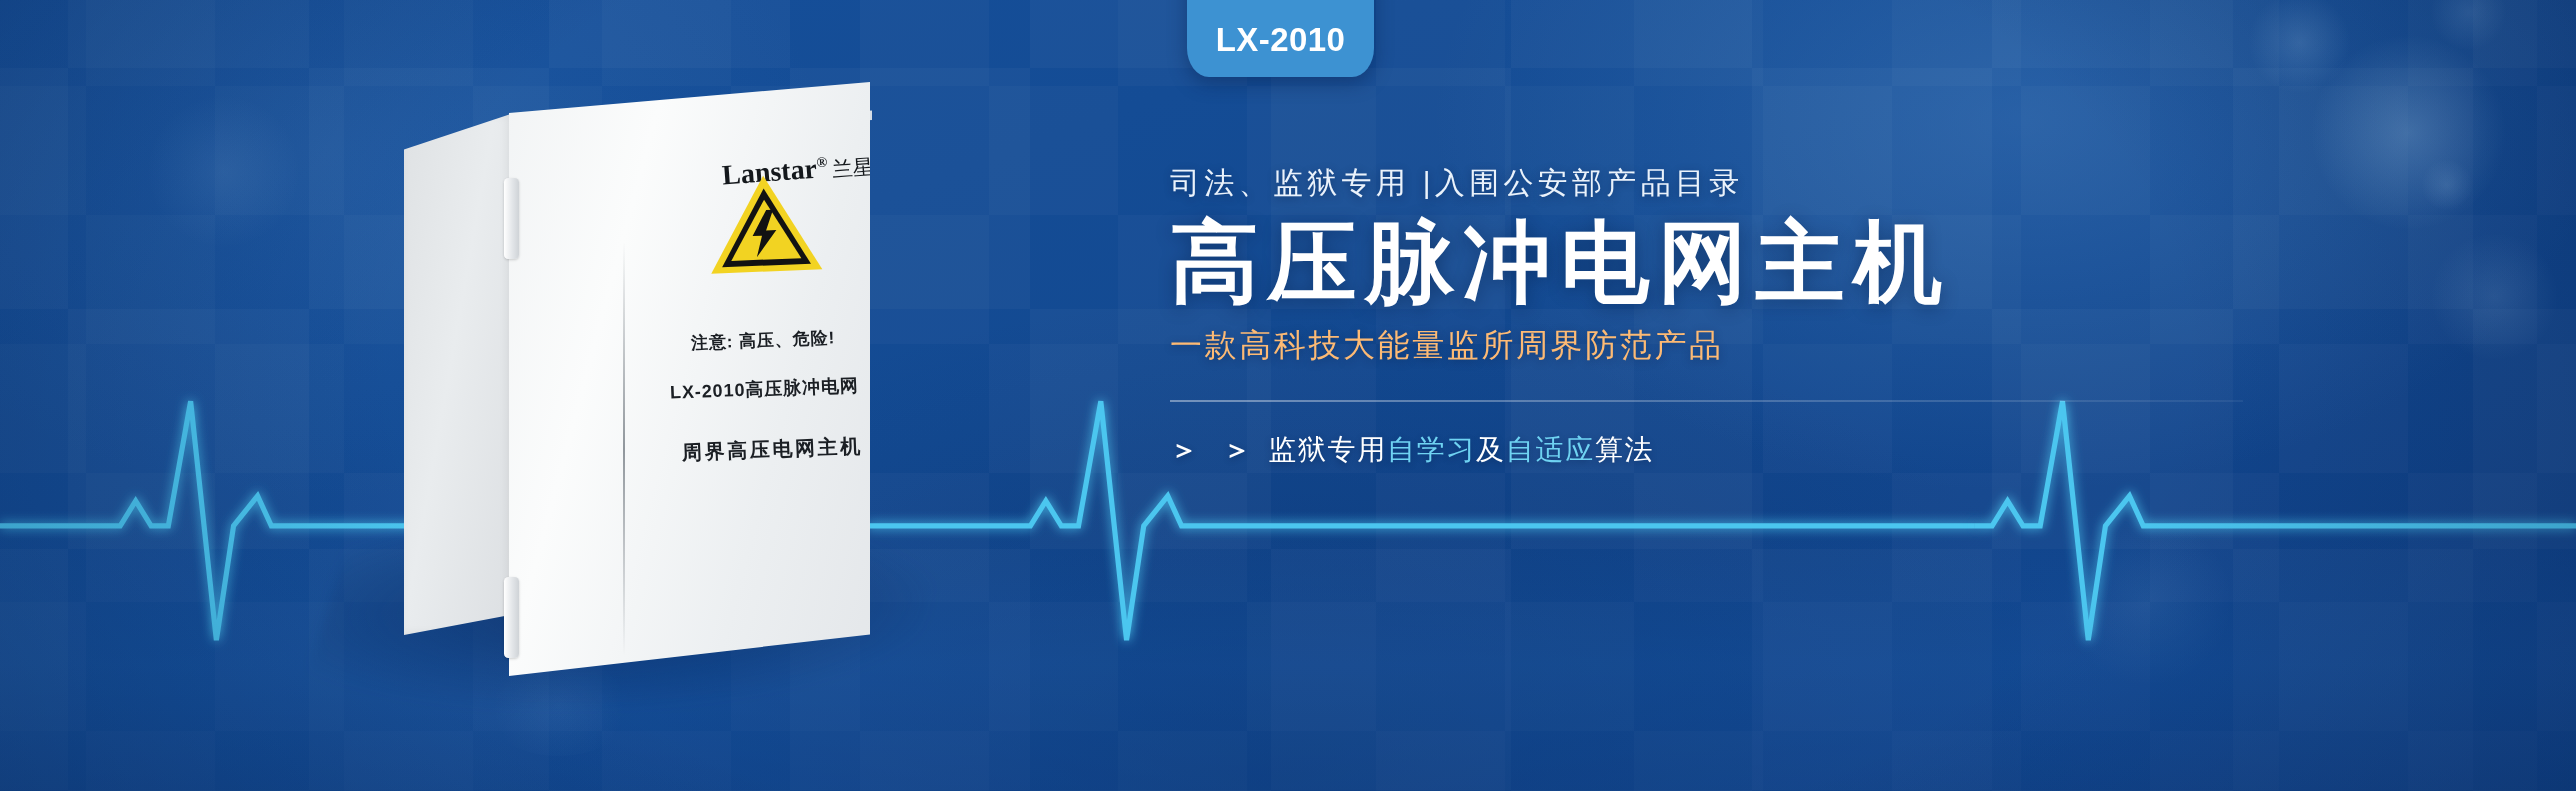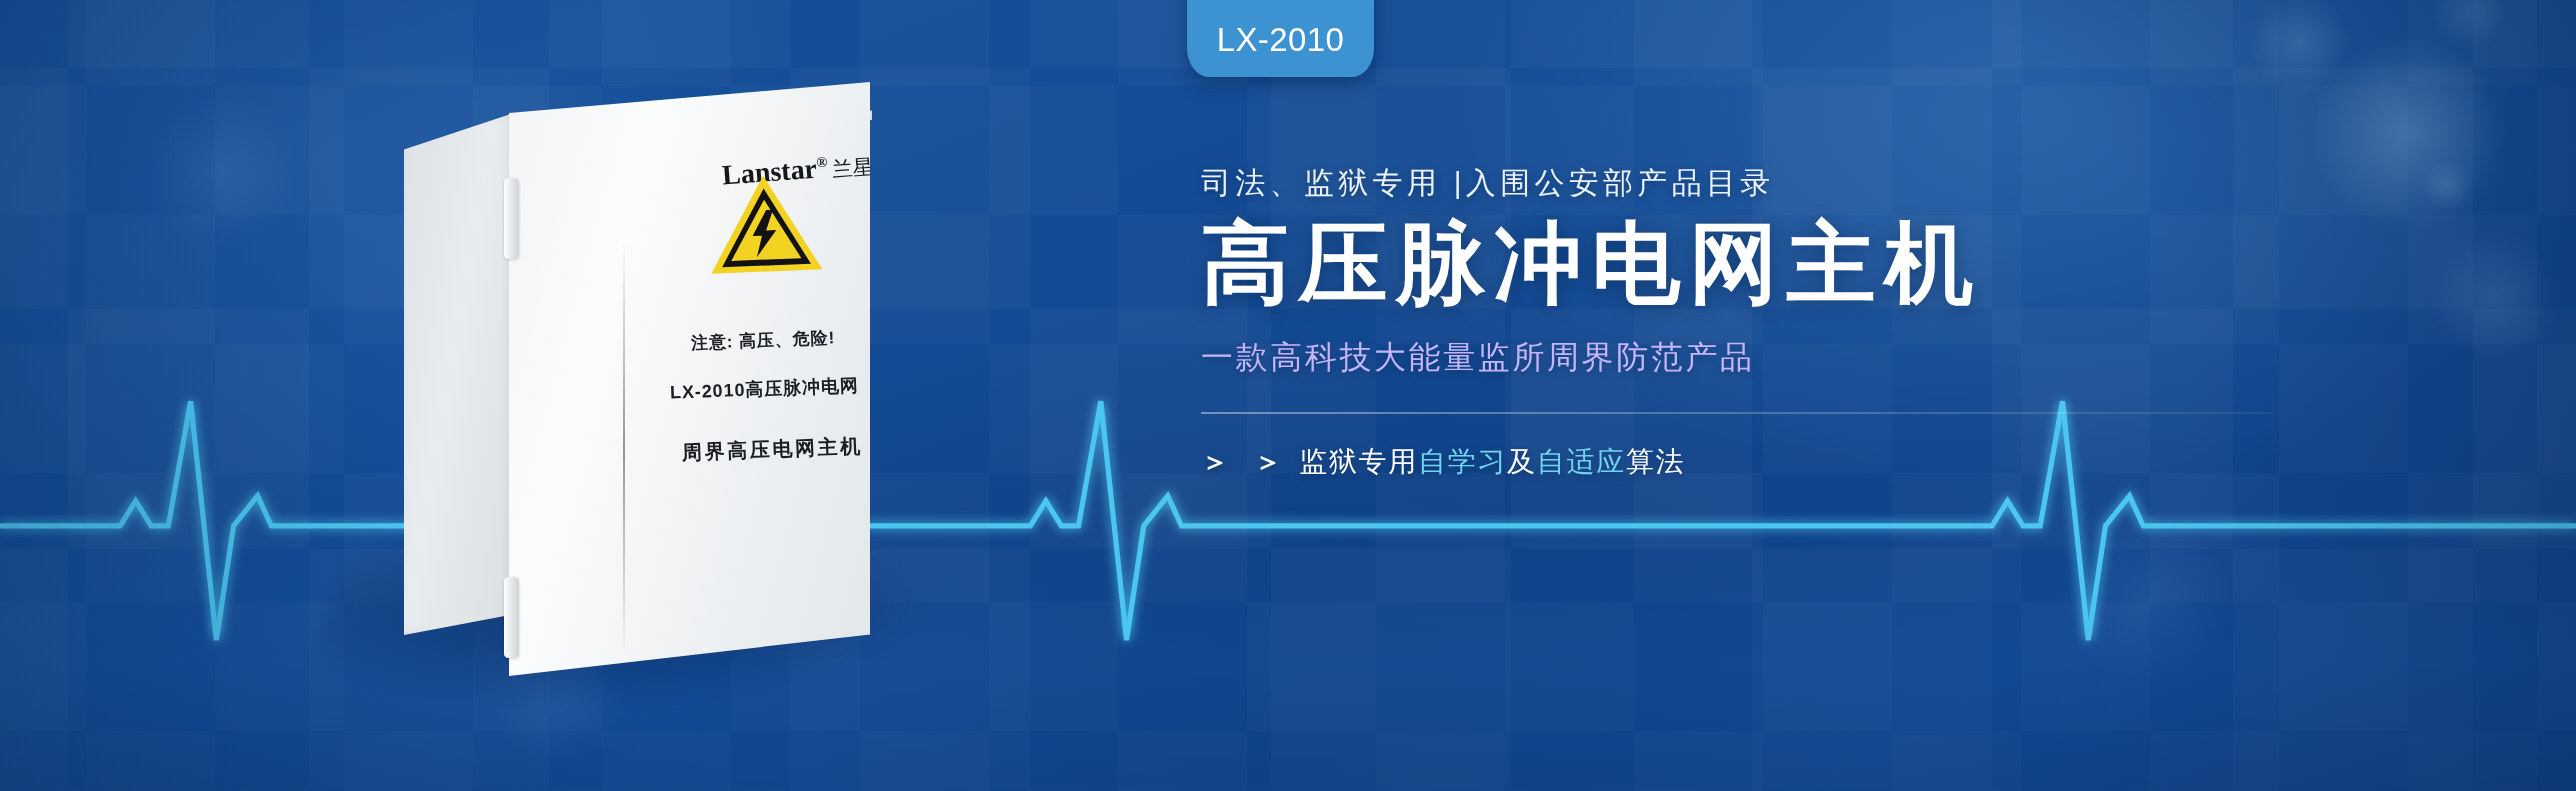--- a/index.html
+++ b/index.html
@@ -58,39 +58,39 @@
   .badge{
     position:absolute; left:1187px; top:-29px;
     width:187px; height:106px;
     background:#3d92d2;
     border-radius:0 0 22px 22px / 0 0 29px 29px;
     box-shadow:0 5.2px 19px rgba(4,28,70,.40);
     display:flex; align-items:flex-end; justify-content:center;
     padding-bottom:20.6px; box-sizing:border-box;
   }
   .badge-text{
-    color:#ffffff; font-size:33px; font-weight:normal;
+    color:#ffffff; font-size:33px; font-weight:bold;
     letter-spacing:0.4px; line-height:1; white-space:nowrap;
   }
 
   
-  .copy{ position:absolute; left:1201px; top:168px; width:1340px; }
+  .copy{ position:absolute; left:1170px; top:168px; width:1340px; }
   .eyebrow{
     color:#eaf2fb; font-size:30px; letter-spacing:4.3px; line-height:1;
     white-space:nowrap; font-weight:normal;
     text-shadow:0 1.7px 8.6px rgba(3,25,62,.45);
   }
   .headline{
     margin-top:31px; color:#ffffff; font-weight:bold;
     font-size:89px; line-height:1.05; letter-spacing:8.6px;
     white-space:nowrap;
     text-shadow:0 3.4px 17px rgba(3,25,62,.42);
   }
   .tagline{
-    margin-top:31px; color:#c4b5fd; font-size:32px;
+    margin-top:13px; color:#fdba74; font-size:32px;
     letter-spacing:2.6px; line-height:1; white-space:nowrap;
     text-shadow:0 1.7px 8.6px rgba(3,25,62,.40);
   }
   .rule{
     margin-top:39px; width:1073px; height:1.7px;
     background:linear-gradient(to right, rgba(255,255,255,.40), rgba(255,255,255,.06));
   }
   .feature{
     margin-top:34px; font-size:28px; letter-spacing:1.7px;
     line-height:1; white-space:nowrap; color:#ffffff;
@@ -232,21 +232,21 @@
     <div class="hinge hinge-a"></div>
     <div class="hinge hinge-b"></div>
   </div>
 
   <div class="badge">
     <span class="badge-text">LX-2010</span>
   </div>
 
   <div class="copy">
     <div class="eyebrow">司法、监狱专用 |入围公安部产品目录</div>
-    <h1 class="headline" style="margin:19px 0 0 0;">高压脉冲电网主机</h1>
+    <h1 class="headline" style="margin:25px 0 0 0;font-family:Liberation Mono, monospace;">高压脉冲电网主机</h1>
     <div class="tagline">一款高科技大能量监所周界防范产品</div>
     <div class="rule"></div>
     <div class="feature">
       <span class="chev">＞ ＞</span><span>监狱专用</span><span class="hl">自学习</span><span>及</span><span class="hl">自适应</span><span>算法</span>
     </div>
   </div>
 
 </div>
 
 

